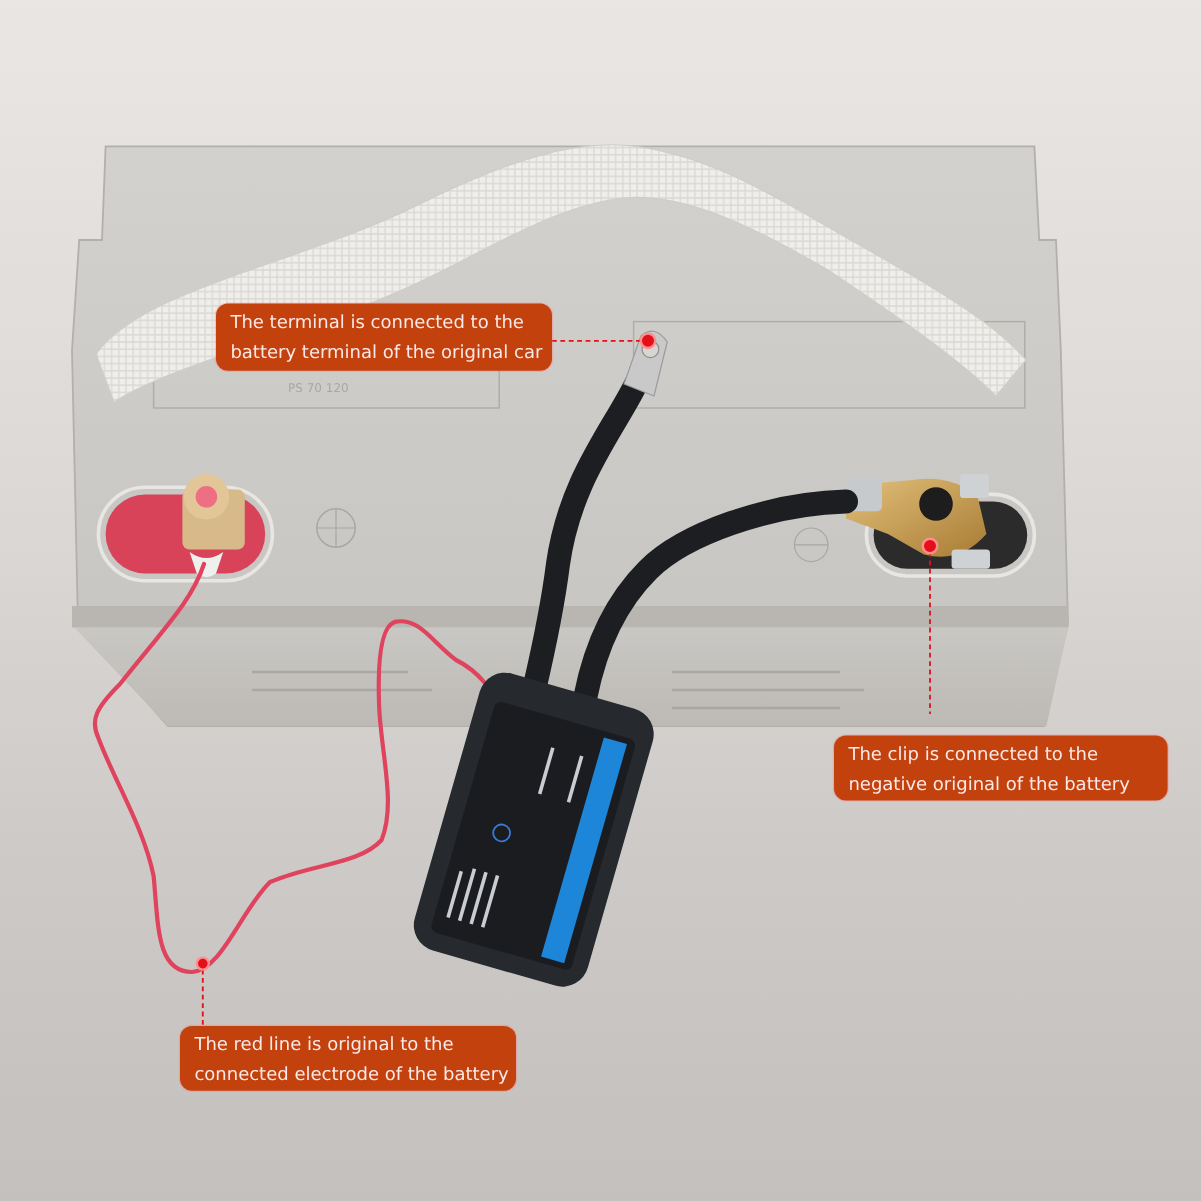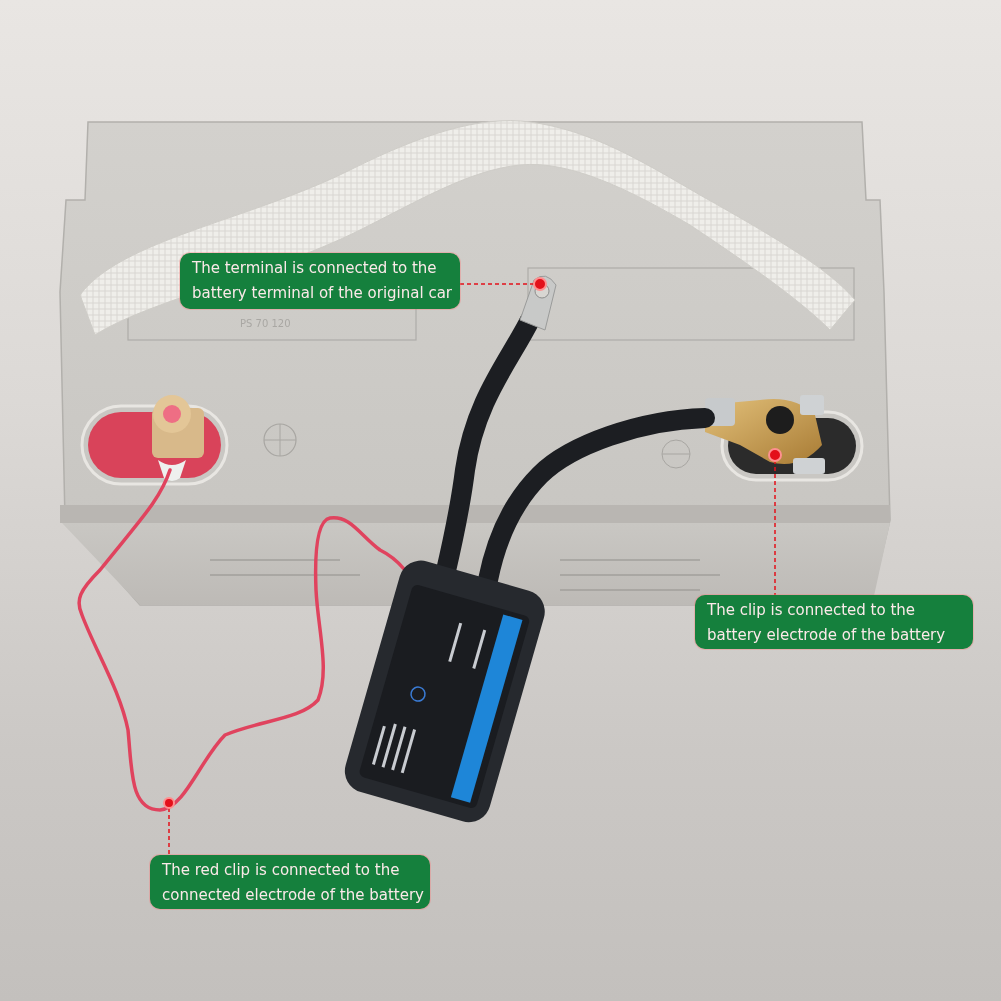--- a/index.html
+++ b/index.html
@@ -1,26 +1,26 @@
 <!DOCTYPE html>
 <html><head>
 <meta charset="utf-8">
 <style>
   html, body { margin:0; padding:0; }
   body { width:1001px; height:1001px; overflow:hidden; position:relative;
     background: linear-gradient(180deg,#e9e6e3 0%,#dcd9d6 40%,#cbc8c5 75%,#c3c0bd 100%);
     font-family:"Liberation Sans", sans-serif; }
   .scene { position:absolute; inset:0; }
   svg.art { position:absolute; left:0; top:0; width:1001px; height:1001px; }
-  .callout { position:absolute; background:#15803d; color:#fbe9e9; border-radius:10px;
+  .callout { position:absolute; background:#c2410c; color:#fbe9e9; border-radius:10px;
     font-family:"DejaVu Sans", sans-serif; font-size:15px; line-height:25px;
     padding:3px 6px 4px 12px; box-shadow:0 0 0 1px rgba(255,120,120,.35); box-sizing:border-box; }
   .callout span { display:block; white-space:nowrap; }
   #callout-terminal { left:180px; top:253px; width:280px; height:56px; }
-  #callout-clip { left:695px; top:595px; width:278px; height:54px; }
+  #callout-clip { left:695px; top:613px; width:278px; height:54px; }
   #callout-redline { left:150px; top:855px; width:280px; height:54px; }
 </style>
 </head>
 <body>
 
 <div class="scene">
   <svg class="art" viewBox="0 0 1001 1001">
     <defs>
       <linearGradient id="bodyG" x1="0" y1="0" x2="0" y2="1">
         <stop offset="0" stop-color="#c9c7c3"></stop>
@@ -121,20 +121,20 @@
     </g>
   </svg>
 
   <div class="callout" id="callout-terminal">
     <span>The terminal is connected to the</span>
     <span>battery terminal of the original car</span>
   </div>
 
   <div class="callout" id="callout-clip">
     <span>The clip is connected to the</span>
-    <span>battery electrode of the battery</span>
+    <span>negative original of the battery</span>
   </div>
 
   <div class="callout" id="callout-redline">
-    <span>The red clip is connected to the</span>
+    <span>The red line is original to the</span>
     <span>connected electrode of the battery</span>
   </div>
 </div>
 
 </body></html>

